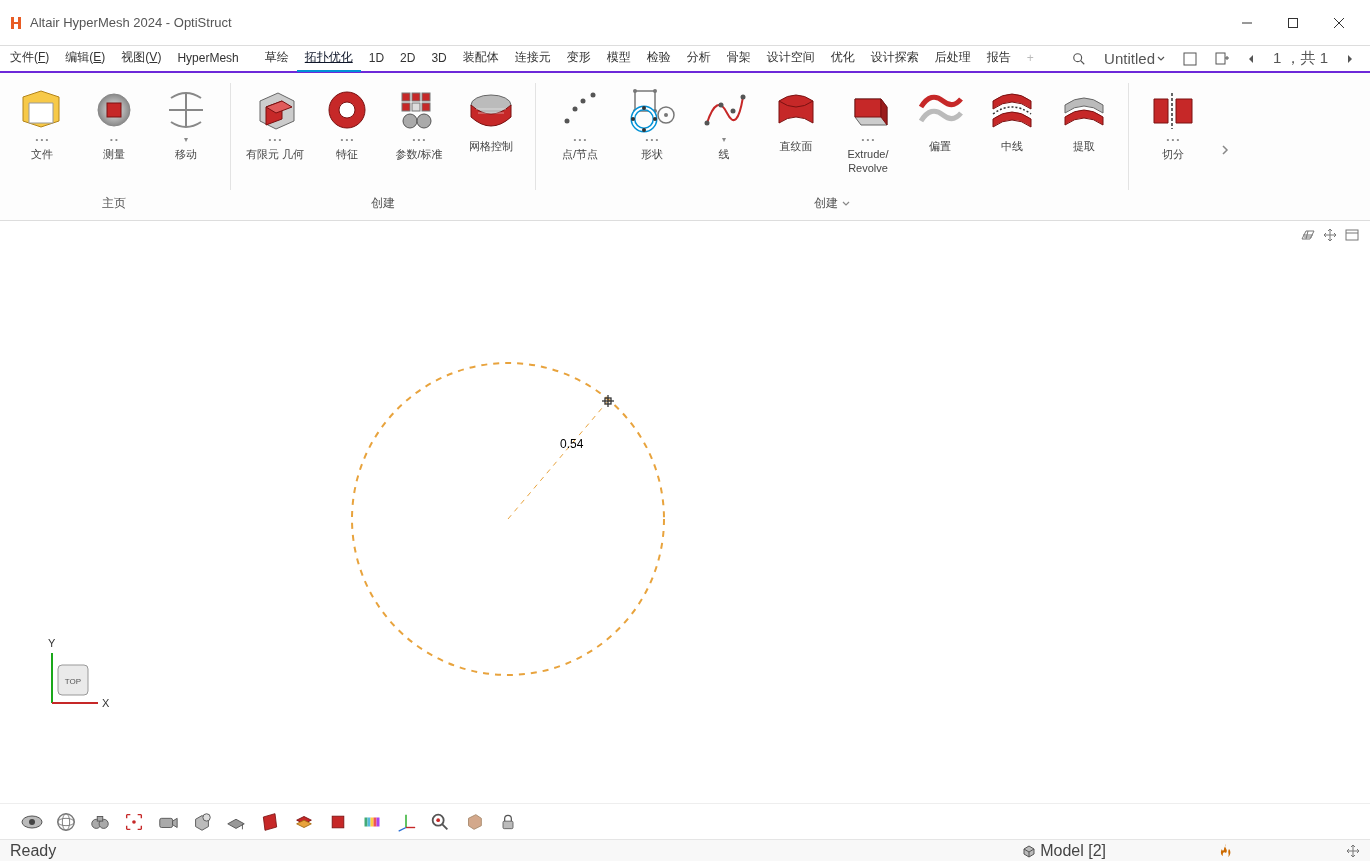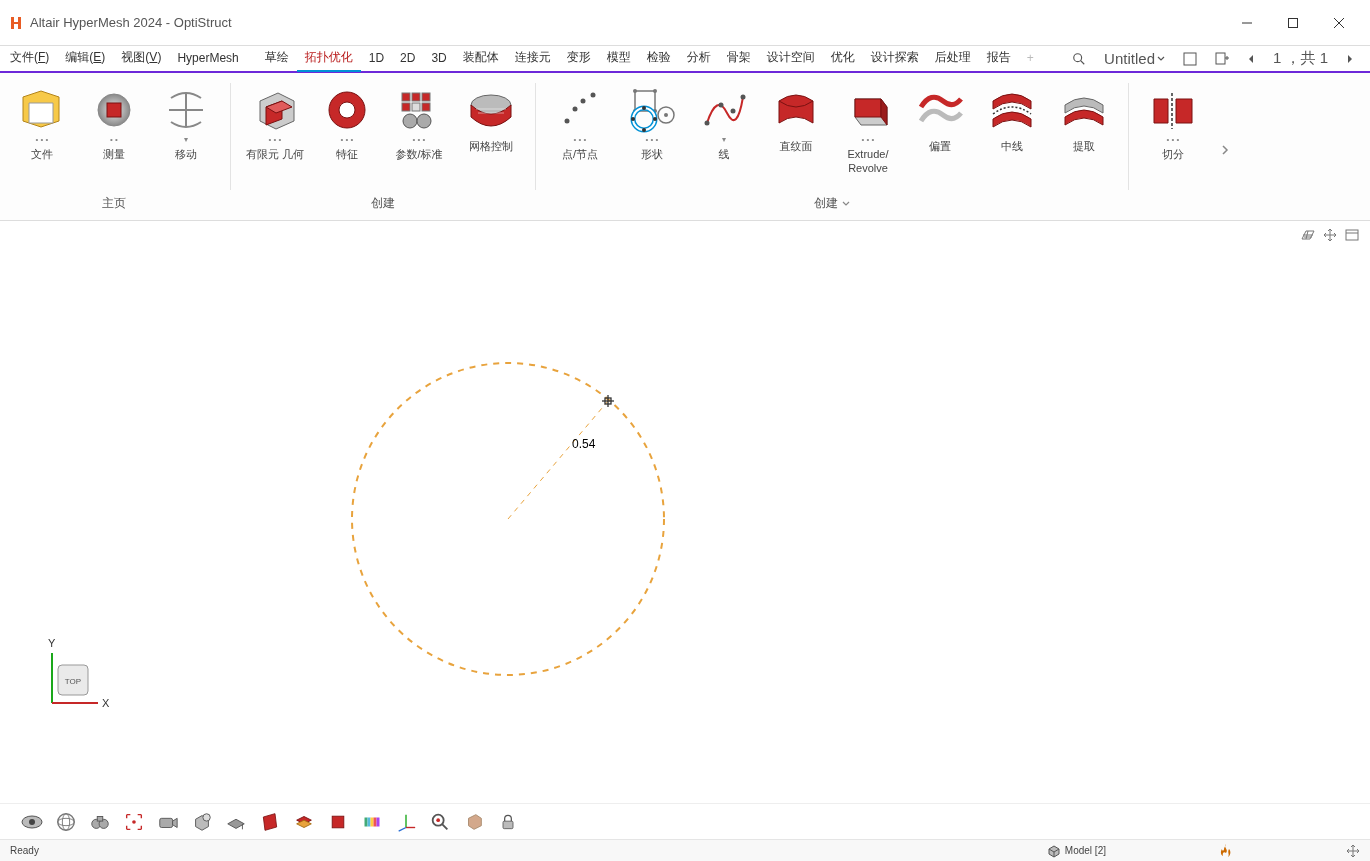--- a/index.html
+++ b/index.html
@@ -6,21 +6,21 @@
   body { font-family: "Segoe UI", "Microsoft YaHei", Arial, sans-serif; font-size: 12px; color: #333; background: #fff; width: 1370px; height: 861px; overflow: hidden; display: flex; flex-direction: column; }
   
   .titlebar { height: 46px; display: flex; align-items: center; padding: 0 8px; border-bottom: 1px solid #ddd; background: #fff; }
   .titlebar .logo { width: 16px; height: 16px; display: inline-block; margin-right: 6px; }
   .titlebar .title { font-size: 13px; color: #555; }
   .titlebar .win-controls { margin-left: auto; display: flex; }
   .win-btn { width: 46px; height: 30px; display: flex; align-items: center; justify-content: center; cursor: default; }
   
   .menubar { height: 27px; display: flex; align-items: center; padding: 0 2px; border-bottom: 2px solid #6d28d9; }
   .menu-item { padding: 4px 8px; font-size: 12px; color: #333; cursor: default; border-bottom: 2px solid transparent; }
-  .menu-item.active { color: #b91c1c; border-bottom: 2px solid #0091d6; }
+  .menu-item.active { color: #0f172a; border-bottom: 2px solid #0091d6; text-decoration: underline; }
   .menu-right { margin-left: auto; display: flex; align-items: center; gap: 6px; padding-right: 8px; }
   .mr-item { padding: 2px 6px; font-size: 15px; color: #555; display: flex; align-items: center; gap: 2px; }
   .searchglass { width: 14px; height: 14px; }
   
   .ribbon { display: flex; border-bottom: 1px solid #ddd; background: #fdfdfd; padding-top: 6px; height: 148px; }
   .ribbon-group { display: flex; flex-direction: column; align-items: center; padding: 0 6px; position: relative; }
   .ribbon-row { display: flex; gap: 0; }
   .ribbon-btn { display: flex; flex-direction: column; align-items: center; justify-content: flex-start; min-width: 72px; padding: 4px 4px 2px; font-size: 11px; color: #444; cursor: default; }
   .ribbon-btn .ricon { width: 54px; height: 54px; display: flex; align-items: center; justify-content: center; }
   .ribbon-btn .dots { font-size: 8px; color: #888; line-height: 6px; height: 8px; }
@@ -30,21 +30,21 @@
   .ribbon-overflow { width: 20px; display: flex; align-items: center; justify-content: center; color: #888; }
   
   .viewport { flex: 1; position: relative; background: #fff; }
   .vp-tools-tr { position: absolute; top: 6px; right: 10px; display: flex; gap: 6px; color: #777; }
   .vp-tools-tr span { width: 16px; height: 16px; display: inline-flex; align-items: center; justify-content: center; }
   .axis-widget { position: absolute; left: 40px; bottom: 80px; width: 90px; height: 90px; font-size: 11px; }
   
   .bottombar { height: 36px; display: flex; align-items: center; gap: 10px; padding: 0 20px; border-top: 1px solid #eee; background: #fff; }
   .tb-icon { width: 24px; height: 24px; display: inline-flex; align-items: center; justify-content: center; }
   
-  .statusbar { height: 22px; display: flex; align-items: center; padding: 0 10px; font-size: 10px; color: #444; background: #f8f8f8; border-top: 1px solid #e5e5e5; }
+  .statusbar { height: 22px; display: flex; align-items: center; padding: 0 10px; font-size: 16px; color: #444; background: #f8f8f8; border-top: 1px solid #e5e5e5; }
   .statusbar .right { margin-left: auto; display: flex; align-items: center; gap: 112px; }
   .underline { text-decoration: underline; }
   svg { display: block; }
 </style>
 </head>
 <body>
 
 <div class="titlebar">
   <span class="logo">
     <svg viewBox="0 0 16 16">
@@ -403,21 +403,21 @@
   <svg width="100%" height="100%" style="position:absolute;left:0;top:0;">
     <circle cx="508" cy="298" r="156" fill="none" stroke="#e8a33d" stroke-width="2" stroke-dasharray="6 6"></circle>
     <line x1="508" y1="298" x2="608" y2="180" stroke="#e8a33d" stroke-width="1" stroke-dasharray="5 5"></line>
 
     <g transform="translate(608,180)" stroke="#333" stroke-width="1.3">
       <line x1="-6" y1="0" x2="6" y2="0"></line>
         <line x1="0" y1="-6" x2="0" y2="6"></line>
       <rect x="-3" y="-3" width="6" height="6" fill="none"></rect>
     </g>
   </svg>
-  <div style="position:absolute;left:572px;top:216px;font-size:12px;color:#000;font-weight:500;">0.54</div>
+  <div style="position:absolute;left:560px;top:216px;font-size:12px;color:#000;font-weight:500;">0.54</div>
 
   <div class="axis-widget">
     <svg width="90" height="90" viewBox="0 0 90 90">
       <text x="8" y="14" font-size="11" fill="#333">Y</text>
       <line x1="12" y1="70" x2="12" y2="20" stroke="#1ba81b" stroke-width="2"></line>
       <line x1="12" y1="70" x2="58" y2="70" stroke="#c62828" stroke-width="2"></line>
       <text x="62" y="74" font-size="11" fill="#333">X</text>
       <g transform="translate(18,32)">
         <rect x="0" y="0" width="30" height="30" rx="4" fill="#eaeaea" stroke="#999"></rect>
         <text x="15" y="19" font-size="8" fill="#555" text-anchor="middle">TOP</text>

